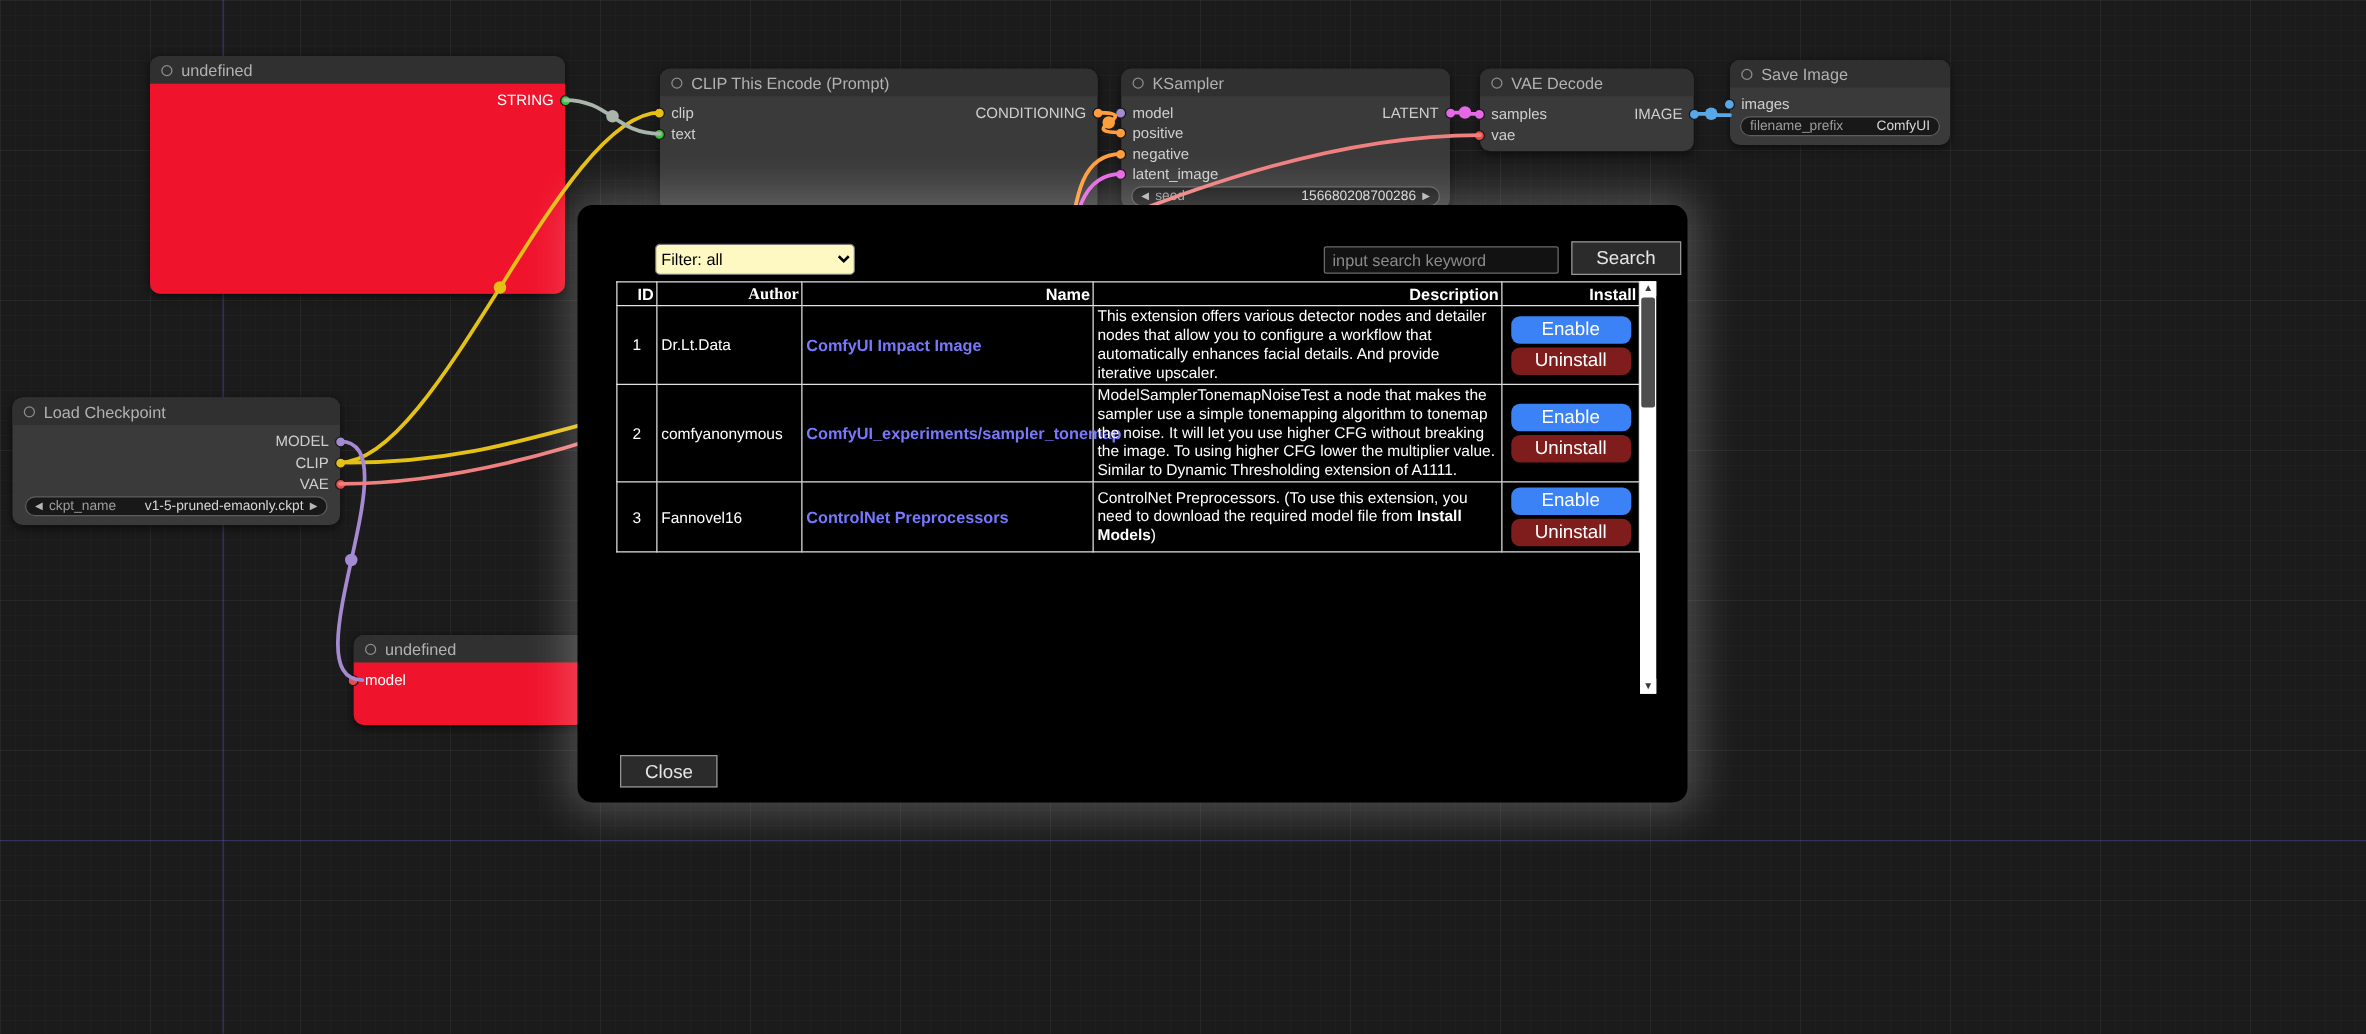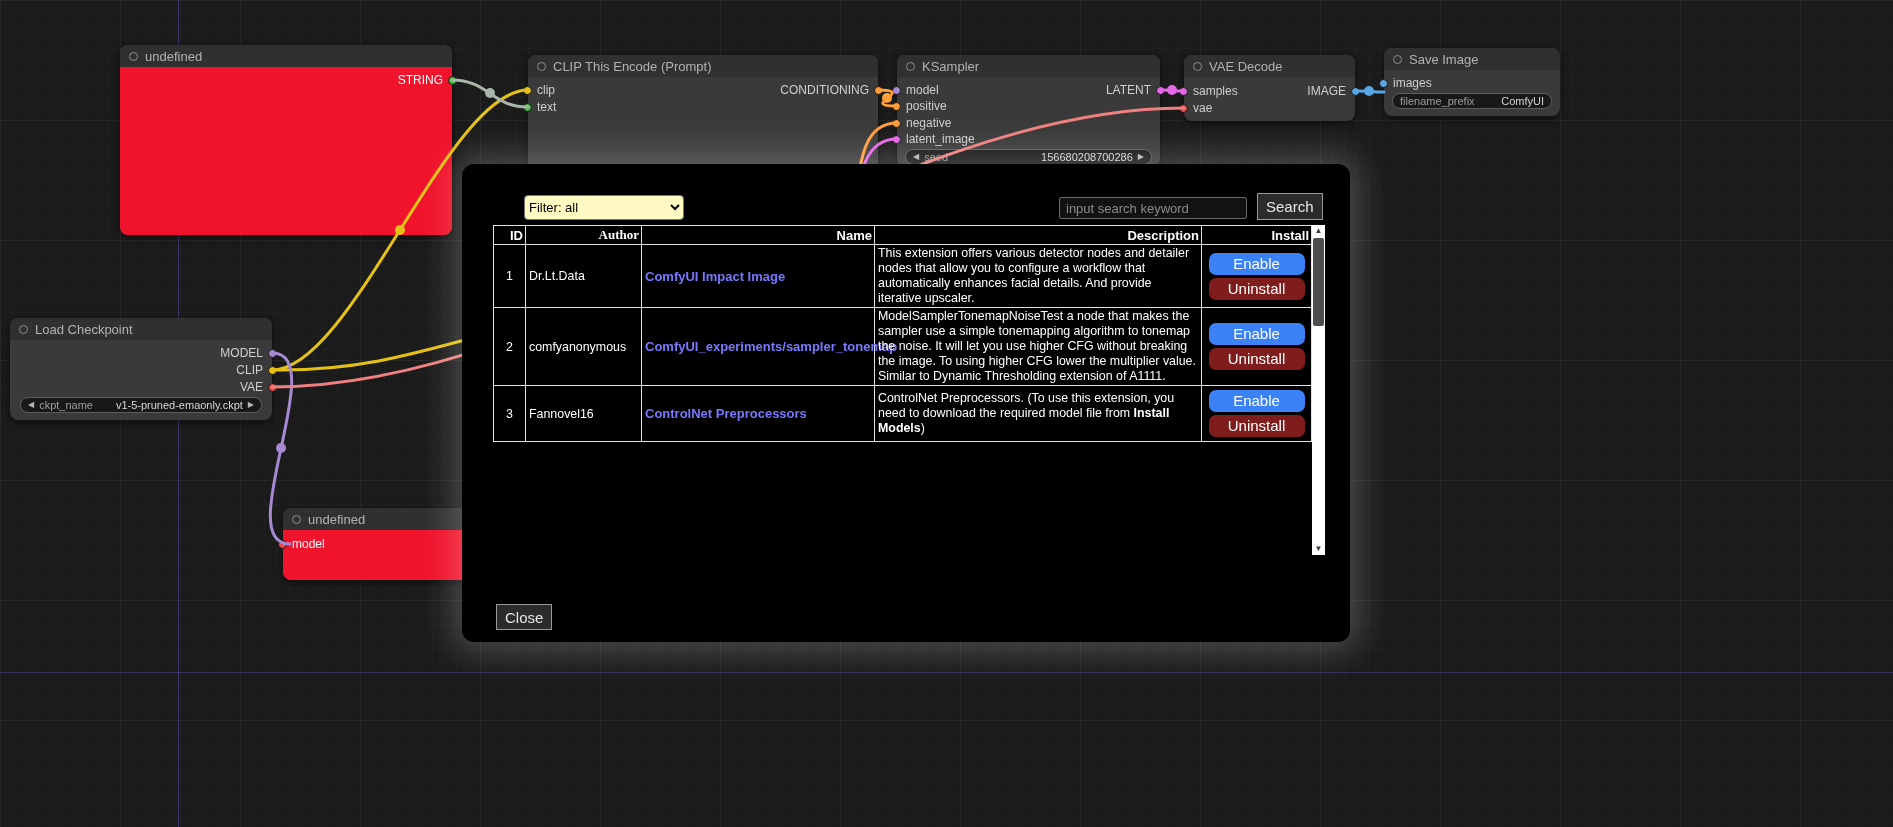--- a/index.html
+++ b/index.html
@@ -49,21 +49,21 @@
             box-shadow:0 0 34px 9px rgba(255,255,255,0.22); }
   .filter-select { position:absolute; left:38px; top:31px; width:160px; height:25px;
                    font-family:"Liberation Sans",sans-serif; font-size:13px;
                    background:#fef9c3; color:#000; border-radius:4px;margin-left:24px; }
   .search-input { position:absolute; left:597px; top:33px; width:188px; height:22px;
                   background:#121212; border:1px solid #6b6b6b; border-radius:2px;
                   color:#cfcfcf; font-size:13px; padding:0 6px;
                   font-family:"Liberation Sans",sans-serif; }
   .search-input::placeholder { color:#8b8b8b; }
   .ui-button { background:#2b2b2b; color:#e6e6e6; border:1px solid #979797; border-radius:0;
-               font-size:15px; font-family:"Liberation Sans",sans-serif; padding:2px 8px; cursor:pointer; }
+               font-size:15px; font-family:"Liberation Sans",sans-serif; padding:2px 19px; cursor:pointer; }
   .search-btn { position:absolute; left:795px; top:29px; height:27px; }
   .close-btn  { position:absolute; left:34px; top:440px; height:26px; }
 
   table.ext { position:absolute; left:31px; top:61px; width:818px;
               border-collapse:collapse; table-layout:fixed; background:#000; color:#fff; }
   table.ext th, table.ext td { border:1px solid #e2e2e2; }
   table.ext th { font-size:13px; font-weight:bold; text-align:right; padding:1px 2px; height:17px; }
   table.ext td { font-size:12.4px; vertical-align:middle; padding:1px 3px; }
   td.c0 { text-align:center; }
   th.c0 { width:32px; }  th.c1 { width:116px;font-family:Liberation Serif, serif; } th.c2 { width:233px; }

